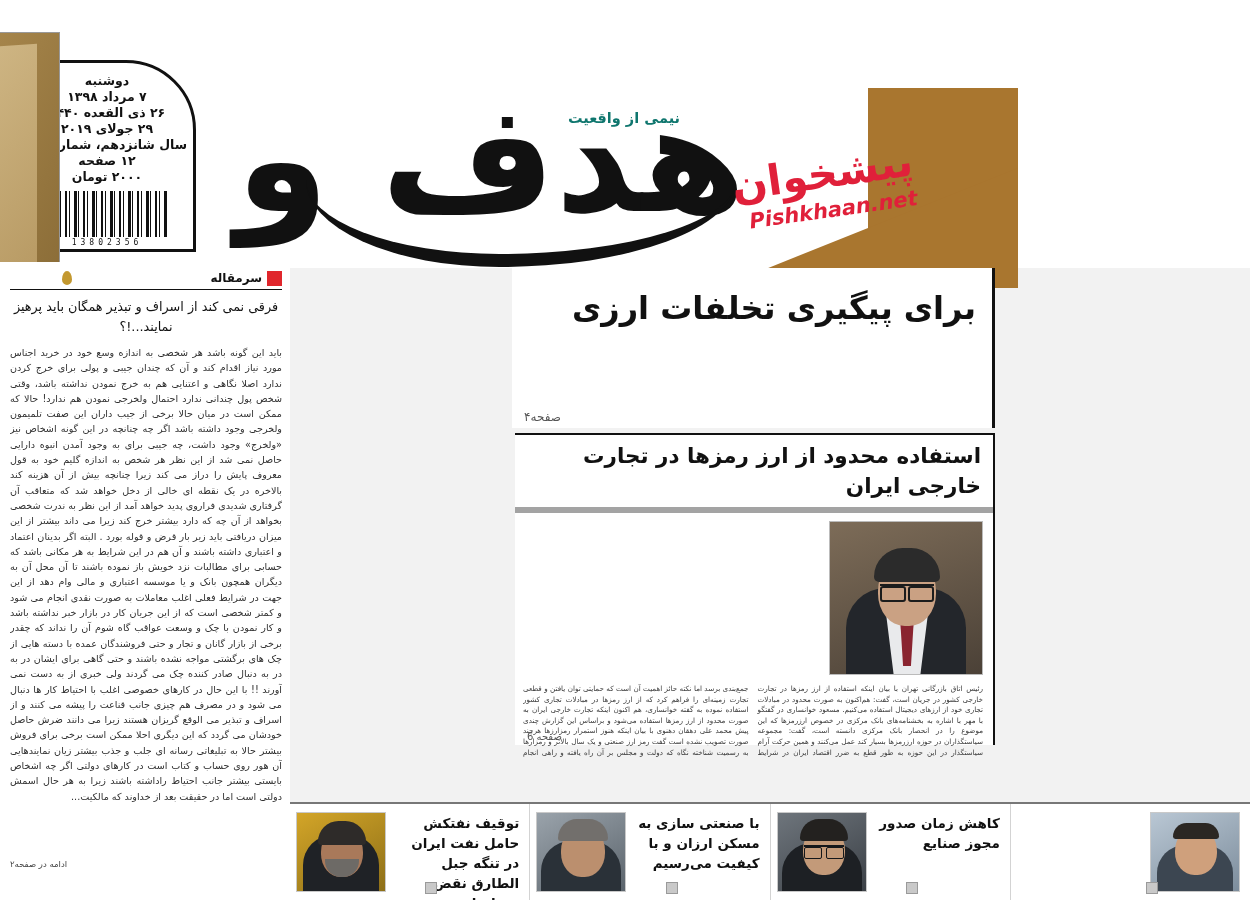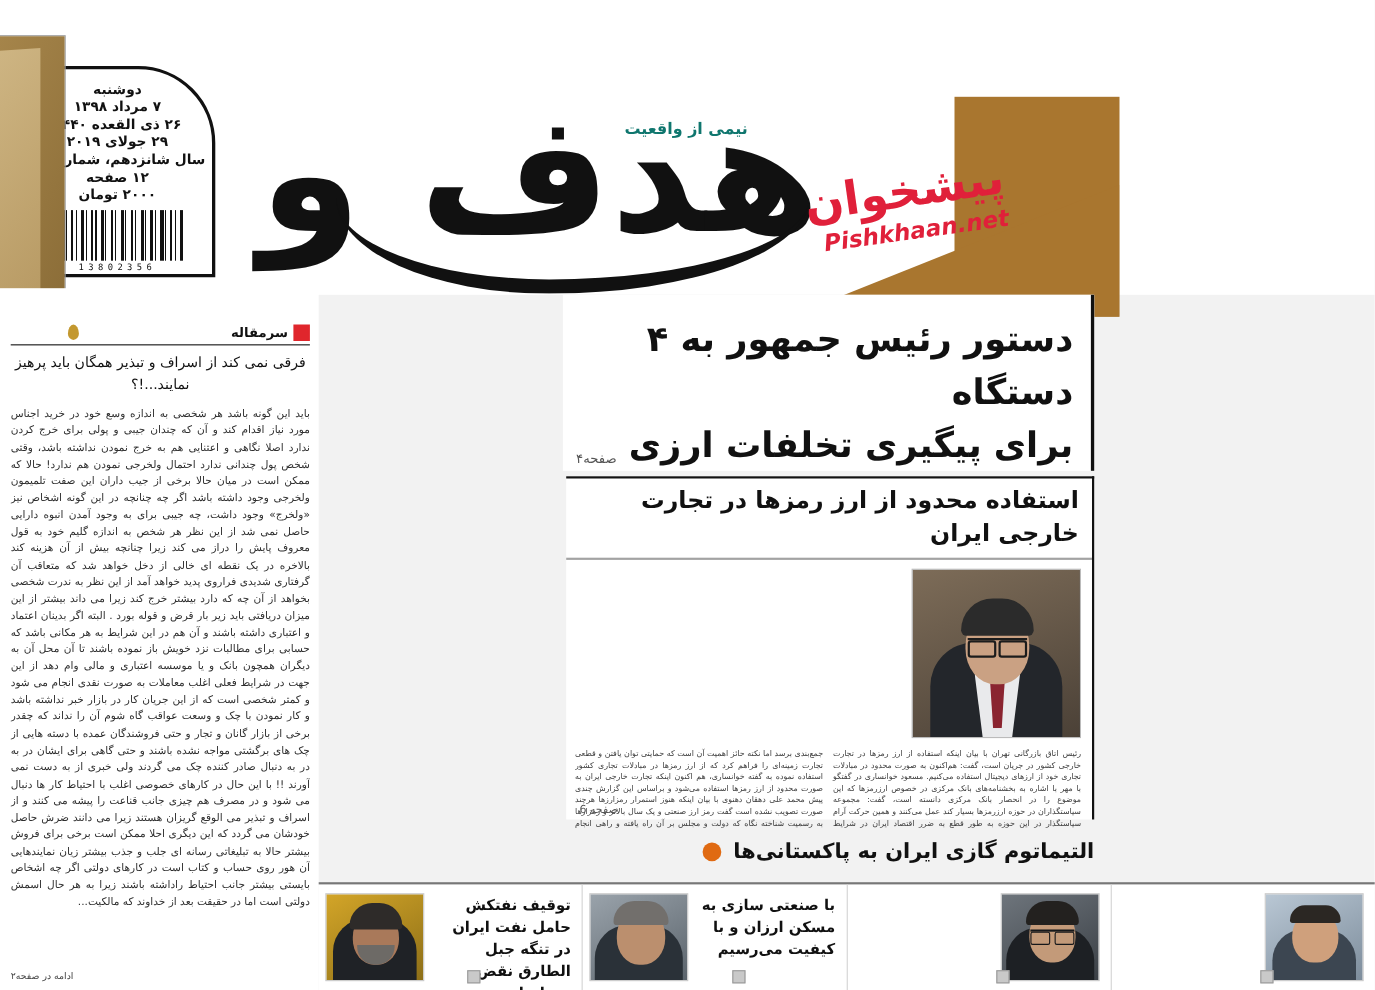--- a/index.html
+++ b/index.html
@@ -184,21 +184,21 @@
     width:480px;height:312px;
     background:#fff;
     border-right:2px solid #111;
     border-top:2px solid #111;
     box-sizing:border-box;
   }
   .sec-title{
     padding:6px 12px 6px 10px;
     font-size:21.5px;line-height:30px;font-weight:bold;color:#111;
     text-align:right;
-    border-bottom:2px solid #a3a3a3;
+    border-bottom:6px solid #a3a3a3;
   }
   .sec-body{
     display:flex;flex-direction:column;
     padding:6px 10px 0 8px;gap:9px;
     height:246px;box-sizing:border-box;
   }
   .sec-text{
     flex:1 1 auto;
     font-size:7.2px;line-height:10.6px;
     color:#3b3b3b;text-align:justify;
@@ -245,21 +245,21 @@
   .edit-col{
     position:absolute;top:262px;left:0;
     width:290px;height:638px;
     background:#fff;
     border-left:0;
     box-sizing:border-box;
     padding:6px 8px 4px 10px;
   }
   .edit-tab{
     display:flex;align-items:center;justify-content:space-between;
-    gap:5px;height:20px;margin-top:24px;
+    gap:5px;height:20px;
   }
   .edit-sq{width:15px;height:15px;background:#e0262c;}
   .edit-tab-label{font-size:12px;font-weight:bold;color:#111;}
   .edit-drop{
     width:10px;height:14px;background:#b8860b;
     border-radius:50% 50% 50% 50%/60% 60% 40% 40%;
     margin-right:auto;margin-left:52px;opacity:.85;
   }
   .edit-rule{border-top:1px solid #111;margin-top:1px;}
   .edit-head{
@@ -406,21 +406,20 @@
 
     </div>
   </div>
 
   <div class="gutter-left"></div>
 
   <div class="center-col">
 
     <div class="lead-wrap">
       <div class="lead-title">
-        <div>دستور رئیس جمهور به ۴ دستگاه</div>
         <div>برای پیگیری تخلفات ارزی</div>
       </div>
       <div class="lead-page">صفحه۴</div>
     </div>
 
     <div class="sec-wrap">
       <div class="sec-title">استفاده محدود از ارز رمزها در تجارت خارجی ایران</div>
       <div class="sec-body">
         <div class="sec-photo">
           <div class="sp-bg"></div>
@@ -429,24 +428,20 @@
           <div class="sp-tie"></div>
           <div class="sp-head"></div>
           <div class="sp-hair"></div>
           <div class="sp-glass"></div>
         </div>
         <div class="sec-text">رئیس اتاق بازرگانی تهران با بیان اینکه استفاده از ارز رمزها در تجارت خارجی کشور در جریان است، گفت: هم‌اکنون به صورت محدود در مبادلات تجاری خود از ارزهای دیجیتال استفاده می‌کنیم. مسعود خوانساری در گفتگو با مهر با اشاره به بخشنامه‌های بانک مرکزی در خصوص ارزرمزها که این موضوع را در انحصار بانک مرکزی دانسته است، گفت: مجموعه سیاستگذاران در حوزه ارزرمزها بسیار کند عمل می‌کنند و همین حرکت آرام سیاستگذار در این حوزه به طور قطع به ضرر اقتصاد ایران در شرایط تحریمی است. وی ادامه داد: بیش از یک سال قبل، در این حوزه تصمیم گرفتیم که اتاق بازرگانی مشارکت معنی‌دار و موثری داشته باشد در این خصوص تصمیم می‌گرفت تا اقوام مد نیاز با عنوان و تجارت ارز رمزها اعلام کند اما همیشه در تصمیم‌گیری گیر کرده. دولت هم سریع‌تر در این رابطه به جمع‌بندی برسد اما نکته حائز اهمیت آن است که حمایتی توان یافتن و قطعی تجارت زمینه‌ای را فراهم کرد که از ارز رمزها در مبادلات تجاری کشور استفاده نموده به گفته خوانساری، هم اکنون اینکه تجارت خارجی ایران به صورت محدود از ارز رمزها استفاده می‌شود و براساس این گزارش چندی پیش محمد علی دهقان دهنوی با بیان اینکه هنوز استمرار رمزارزها هرچند صورت تصویب نشده است گفت رمز ارز صنعتی و یک سال بالاتر و رمزارها به رسمیت شناخته نگاه که دولت و مجلس بر آن راه یافته و راهی انجام شود نیاز به بهره‌مندی ظرفیت بانک مرکزی است که می‌تواند در دو راه مثلا مصرف‌بری میزان رسیدن و رمزارز و ... را آن برآورد کند و همین وزیر اقتصاد درباره رمزارز ریت گفت کنند رمز ارزها و مختلف و اساسی گوناگون دارد و یکی از آنها که معروف و بر روی این موضوع است کوین نام دارد.</div>
       </div>
       <div class="sec-page">صفحه 6</div>
     </div>
 
-    <div class="ult-wrap">
-      <div class="ult-title">التیماتوم گازی ایران به پاکستانی‌ها</div>
-      <div class="ult-dot"></div>
-    </div>
 
   </div>
 
   <div class="edit-col">
     <div class="edit-tab">
       <div class="edit-sq"></div>
       <div class="edit-tab-label">سرمقاله</div>
       <div class="edit-drop"></div>
     </div>
     <div class="edit-rule"></div>
@@ -463,20 +458,21 @@
     <div class="bs-item">
       <div class="bs-thumb t4">
         <div class="f"></div>
           <div class="h"></div>
           <div class="hr"></div>
       </div>
       <div class="bs-mark"></div>
     </div>
 
     <div class="bs-item">
+      <div class="bs-txt">کاهش زمان صدور مجوز صنایع</div>
       <div class="bs-thumb t3">
         <div class="f"></div>
           <div class="h"></div>
           <div class="hr"></div>
           <div class="g"></div>
       </div>
       <div class="bs-mark"></div>
     </div>
 
     <div class="bs-item">

